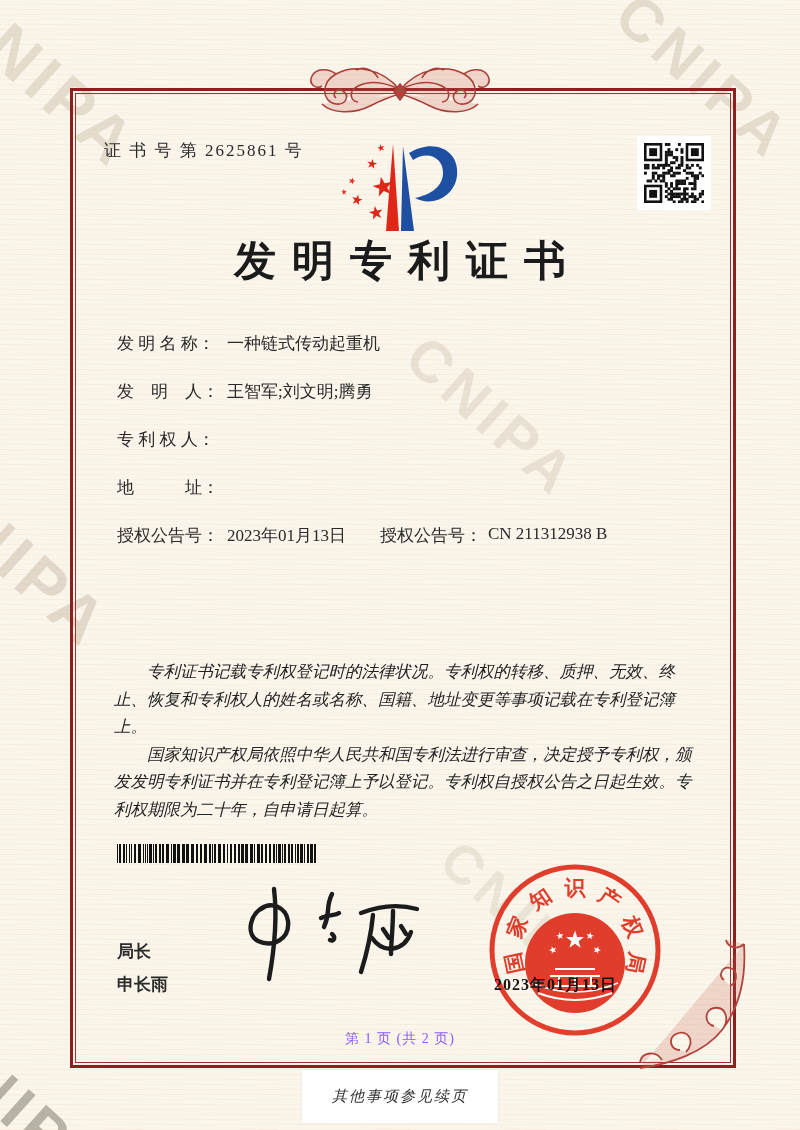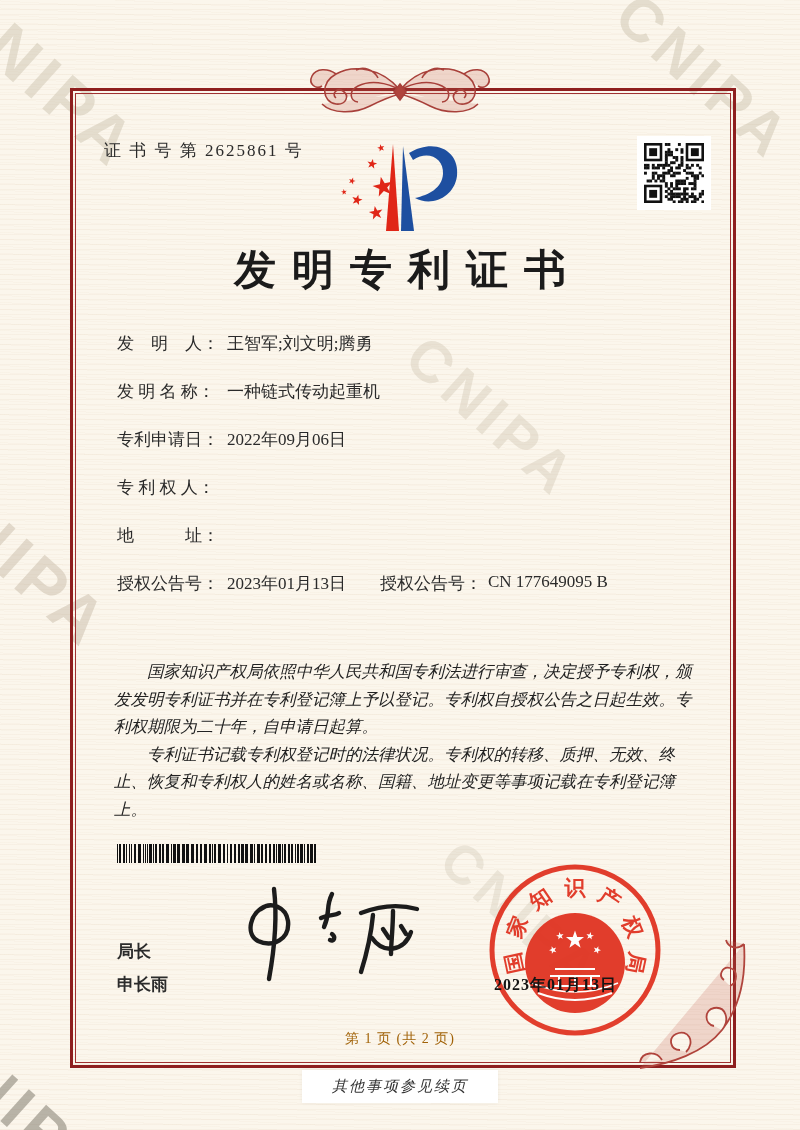--- a/index.html
+++ b/index.html
@@ -45,21 +45,21 @@
   }
 
   .logo{position:absolute;left:332px;top:131px;z-index:2;}
 
   .qr-box{
     position:absolute;left:637px;top:136px;width:74px;height:74px;
     background:#fff;z-index:2;display:flex;align-items:center;justify-content:center;
   }
 
   .title{
-    position:absolute;left:0;top:242px;width:800px;text-align:center;z-index:2;
+    position:absolute;left:0;top:233px;width:800px;text-align:center;z-index:2;
     font-size:42px;font-weight:bold;letter-spacing:16px;text-indent:16px;color:#1b1b1b;
   }
 
   .fields{position:absolute;left:117px;top:332px;width:582px;z-index:2;}
   .field-row{height:27px;margin-bottom:21px;font-size:17px;color:#2a2a2a;display:flex;}
   .flabel{display:inline-block;min-width:110px;white-space:pre;}
   .fvalue{white-space:pre;}
   .grant-row .pair1{width:263px;flex:none;display:flex;}
   .grant-row .pair2{display:flex;}
   .grant-row .pair2 .flabel{min-width:0;margin-right:6px;}
@@ -81,25 +81,25 @@
   .signature{position:absolute;left:233px;top:882px;z-index:3;}
 
   .seal{position:absolute;left:480px;top:855px;z-index:3;}
   .seal-date{
     position:absolute;left:494px;top:975px;z-index:4;
     font-size:16px;font-weight:bold;letter-spacing:1px;color:#141414;
   }
 
   .page-no{
     position:absolute;left:0;top:1030px;width:800px;text-align:center;z-index:2;
-    font-size:14px;color:#a16207;letter-spacing:1px;
+    font-size:14px;color:#8b5cf6;letter-spacing:1px;
   }
   .cont-note{
     position:absolute;left:50%;top:1070px;transform:translateX(-50%);z-index:2;
-    background:#ffffff;padding:7px 30px;font-size:15px;font-style:italic;color:#333;
+    background:#ffffff;padding:17px 30px;font-size:15px;font-style:italic;color:#333;
     letter-spacing:2px;box-shadow:0 0 4px rgba(0,0,0,.05);
   }
 </style>
 </head>
 <body>
 
 <div class="texture"></div>
 
 <span class="wm wm1">CNIPA</span>
 <span class="wm wm2">CNIPA</span>
@@ -314,52 +314,48 @@
         <rect x="57.39" y="49.57" width="2.91" height="2.91" fill="#111"></rect>
         <rect x="57.39" y="57.39" width="2.91" height="2.91" fill="#111"></rect>
       </g>
   </svg>
 </div>
 
 <div class="title">发明专利证书</div>
 
 <div class="fields">
   <div class="field-row">
-    <span class="flabel">发　明　人：</span>
-    <span class="fvalue">王智军;刘文明;腾勇</span>
-  </div>
-  <div class="field-row">
     <span class="flabel">发 明 名 称：</span>
     <span class="fvalue">一种链式传动起重机</span>
   </div>
   <div class="field-row">
-    <span class="flabel">专利申请日：</span>
-    <span class="fvalue">2022年09月06日</span>
+    <span class="flabel">发　明　人：</span>
+    <span class="fvalue">王智军;刘文明;腾勇</span>
   </div>
   <div class="field-row">
     <span class="flabel">专 利 权 人：</span>
   </div>
   <div class="field-row">
     <span class="flabel">地　　　址：</span>
   </div>
   <div class="field-row grant-row">
     <span class="pair1">
       <span class="flabel">授权公告号：</span>
       <span class="fvalue">2023年01月13日</span>
     </span>
     <span class="pair2">
       <span class="flabel">授权公告号：</span>
-      <span class="fvalue">CN 177649095 B</span>
+      <span class="fvalue">CN 211312938 B</span>
     </span>
   </div>
 </div>
 
 <div class="body-text">
+  <p>专利证书记载专利权登记时的法律状况。专利权的转移、质押、无效、终止、恢复和专利权人的姓名或名称、国籍、地址变更等事项记载在专利登记簿上。</p>
   <p>国家知识产权局依照中华人民共和国专利法进行审查，决定授予专利权，颁发发明专利证书并在专利登记簿上予以登记。专利权自授权公告之日起生效。专利权期限为二十年，自申请日起算。</p>
-  <p>专利证书记载专利权登记时的法律状况。专利权的转移、质押、无效、终止、恢复和专利权人的姓名或名称、国籍、地址变更等事项记载在专利登记簿上。</p>
 </div>
 
 <svg class="barcode" width="202" height="19" viewBox="0 0 202 19">
   <g id="barcode-bars">
       <rect x="0" y="0" width="1" height="19" fill="#111"></rect>
       <rect x="2" y="0" width="2" height="19" fill="#111"></rect>
       <rect x="6" y="0" width="2" height="19" fill="#111"></rect>
       <rect x="9" y="0" width="1" height="19" fill="#111"></rect>
       <rect x="12" y="0" width="1" height="19" fill="#111"></rect>
       <rect x="14" y="0" width="1" height="19" fill="#111"></rect>

